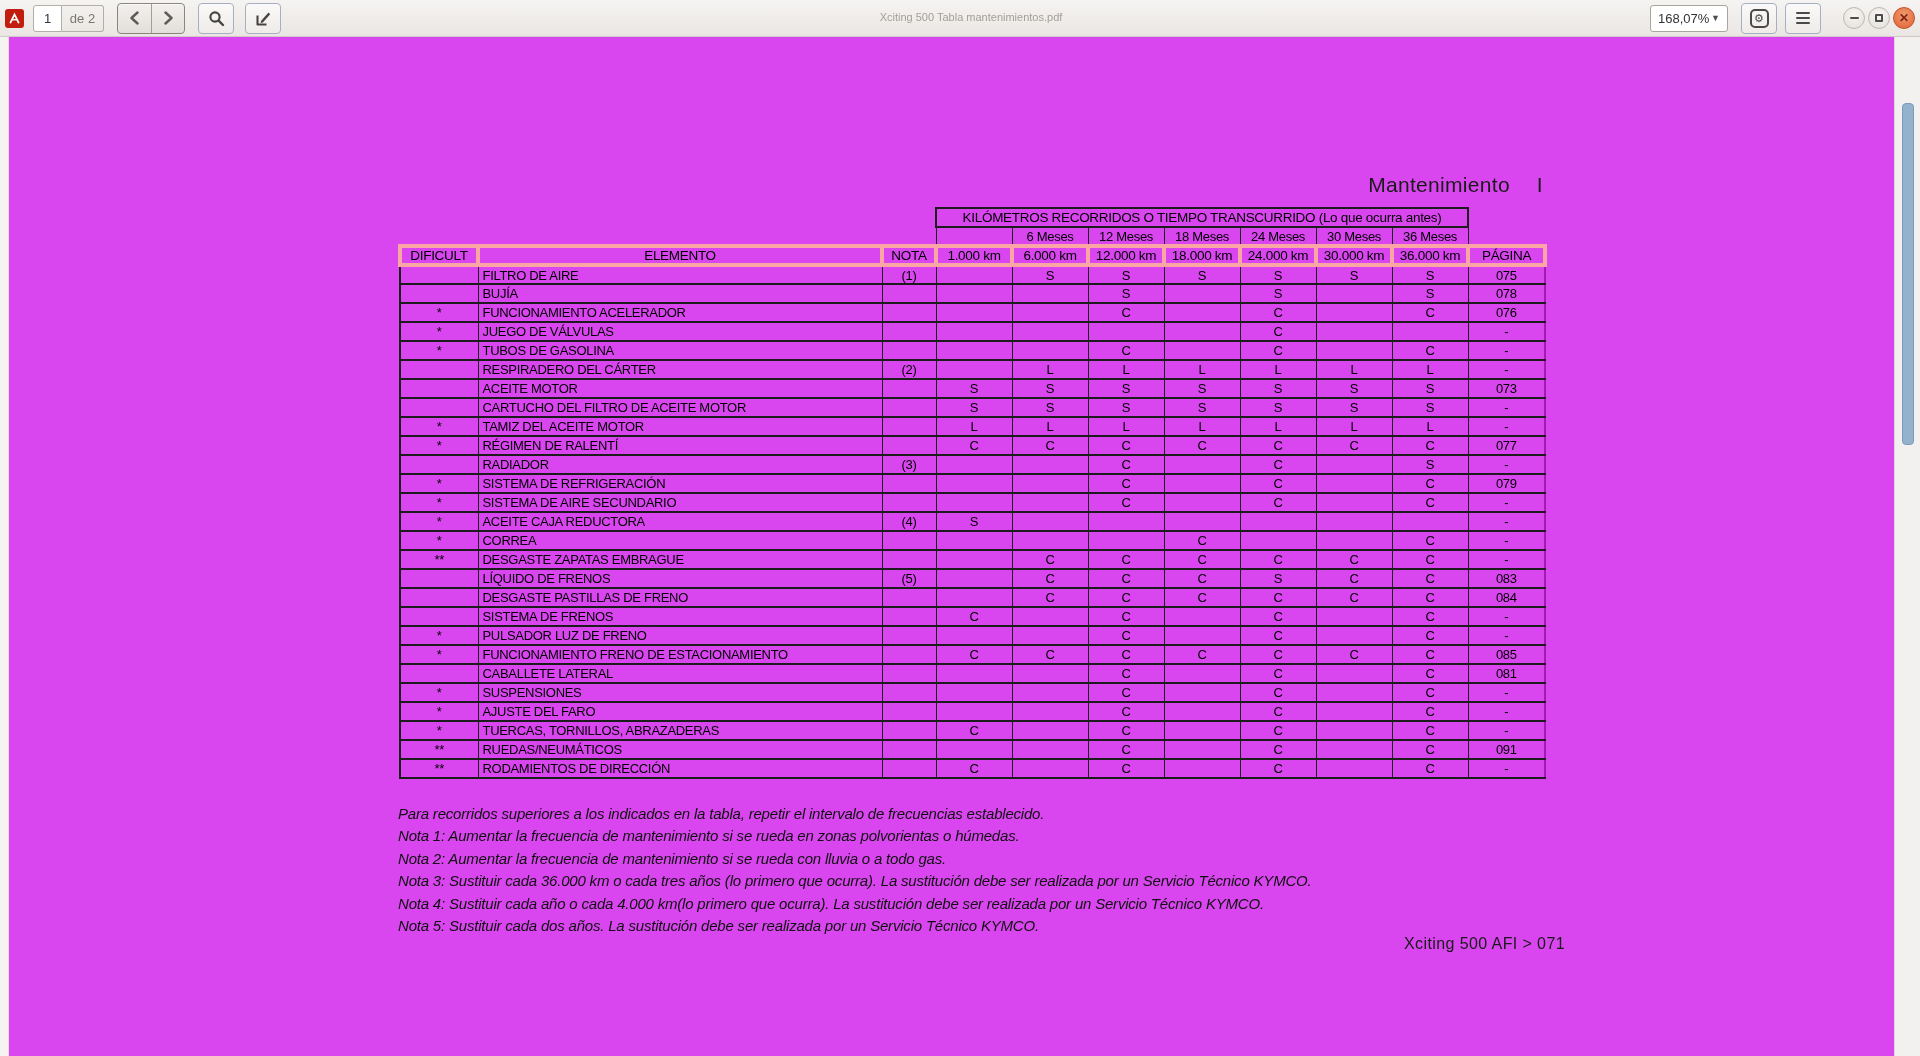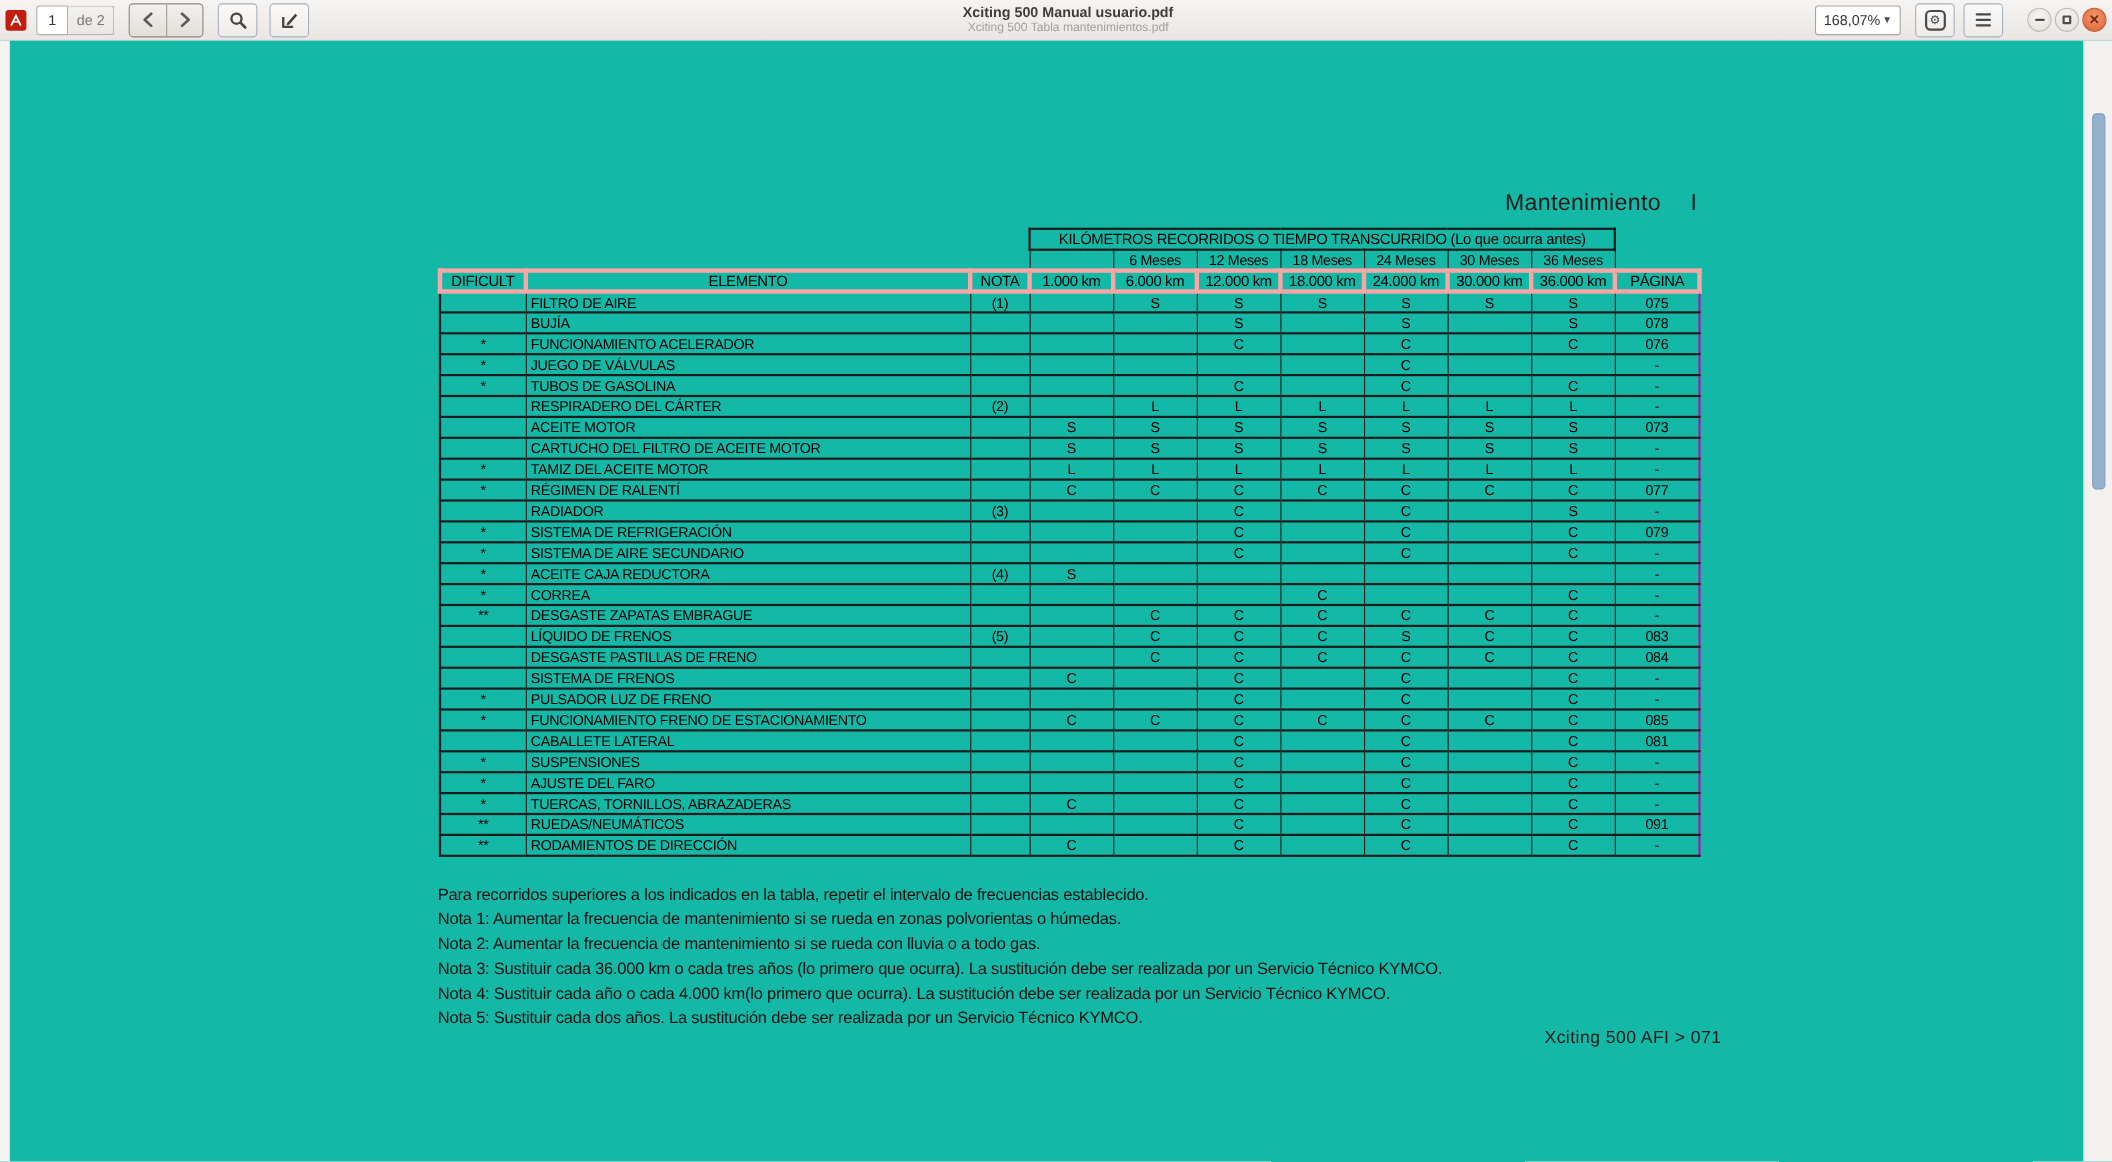--- a/index.html
+++ b/index.html
@@ -71,21 +71,21 @@
   .min-glyph{width:9px;height:2px;background:#4c4c4c;border-radius:1px;}
   .max-glyph{width:8px;height:8px;border:2px solid #4c4c4c;border-radius:1px;}
   .burger{display:flex;flex-direction:column;gap:3px;}
   .burger span{display:block;width:14px;height:2px;background:#4a4a4a;border-radius:1px;}
   .gear-box{
     width:19px;height:19px;border:2px solid #4a4a4a;border-radius:5px;
     display:flex;align-items:center;justify-content:center;font-size:11px;color:#4a4a4a;
   }
 
   
-  .content{position:relative;width:100%;height:1019px;background:#14b8a6;}
+  .content{position:relative;width:100%;height:1019px;background:#d946ef;}
   .edge-left{position:absolute;left:0;top:0;width:9px;height:100%;background:#f5f4f2;border-right:1px solid #e3e0dc;}
   .scroll-track{
     position:absolute;right:0;top:0;width:26px;height:100%;
     background:#f2f1ef;border-left:1px solid #dcd9d5;
   }
   .scroll-thumb{
     position:absolute;left:7px;top:66px;width:12px;height:342px;
     background:#94b1cd;border:1px solid #7d9cba;border-radius:4px;cursor:pointer;
   }
 
@@ -108,21 +108,21 @@
     text-align:center;
   }
   table.mt td.ghost{border:none;background:transparent;}
   table.mt td.span-header{border:2px solid #1c1c1c;font-size:13.5px;}
   table.mt td.months{border:1px solid #1c1c1c;border-top:2px solid #1c1c1c;border-bottom:2px solid #1c1c1c;font-size:13px;}
   table.mt td.colhead{border:4px solid #fca5a5;font-size:13.5px;height:16px;}
   table.mt td.el{text-align:left;padding-left:4px;}
   table.mt td.bl{border-left:2px solid #1c1c1c;}
   table.mt td.br{border-right:2px solid #a21caf;}
 
-  .doc-notes{position:absolute;left:398px;top:766px;font-size:15px;letter-spacing:-0.2px;color:#101010;}
+  .doc-notes{position:absolute;left:398px;top:766px;font-size:15px;letter-spacing:-0.2px;color:#101010;font-style:italic;}
   .note-line{line-height:22.4px;white-space:nowrap;}
 
   .doc-footer{
     position:absolute;left:420px;top:898px;width:1145px;text-align:right;
     font-size:16px;color:#1a1a1a;letter-spacing:0.4px;
   }
 </style>
 </head>
 <body>
 
@@ -160,21 +160,20 @@
   </button>
 
   <button class="tool-btn">
     <svg width="17" height="17" viewBox="0 0 17 17">
       <path d="M2.5 5.5 L2.5 14.5 L11.5 14.5" fill="none" stroke="#474440" stroke-width="2.1" stroke-linejoin="round"></path>
       <path d="M6 11 L13.5 2.5 L15.2 4.2 L7.8 12.5 L5.6 13 Z" fill="#474440"></path>
     </svg>
   </button>
 
   <div class="title-block">
-    <div class="title-main">Xciting 500 Manual usuario.pdf</div>
     <div class="title-sub">Xciting 500 Tabla mantenimientos.pdf</div>
   </div>
 
   <div class="zoom-combo">
     <span class="zval">168,07%</span>
     <span class="chev">▼</span>
   </div>
 
   <button class="tool-btn" style="margin-right:8px;">
     <span class="gear-box">⚙</span>

